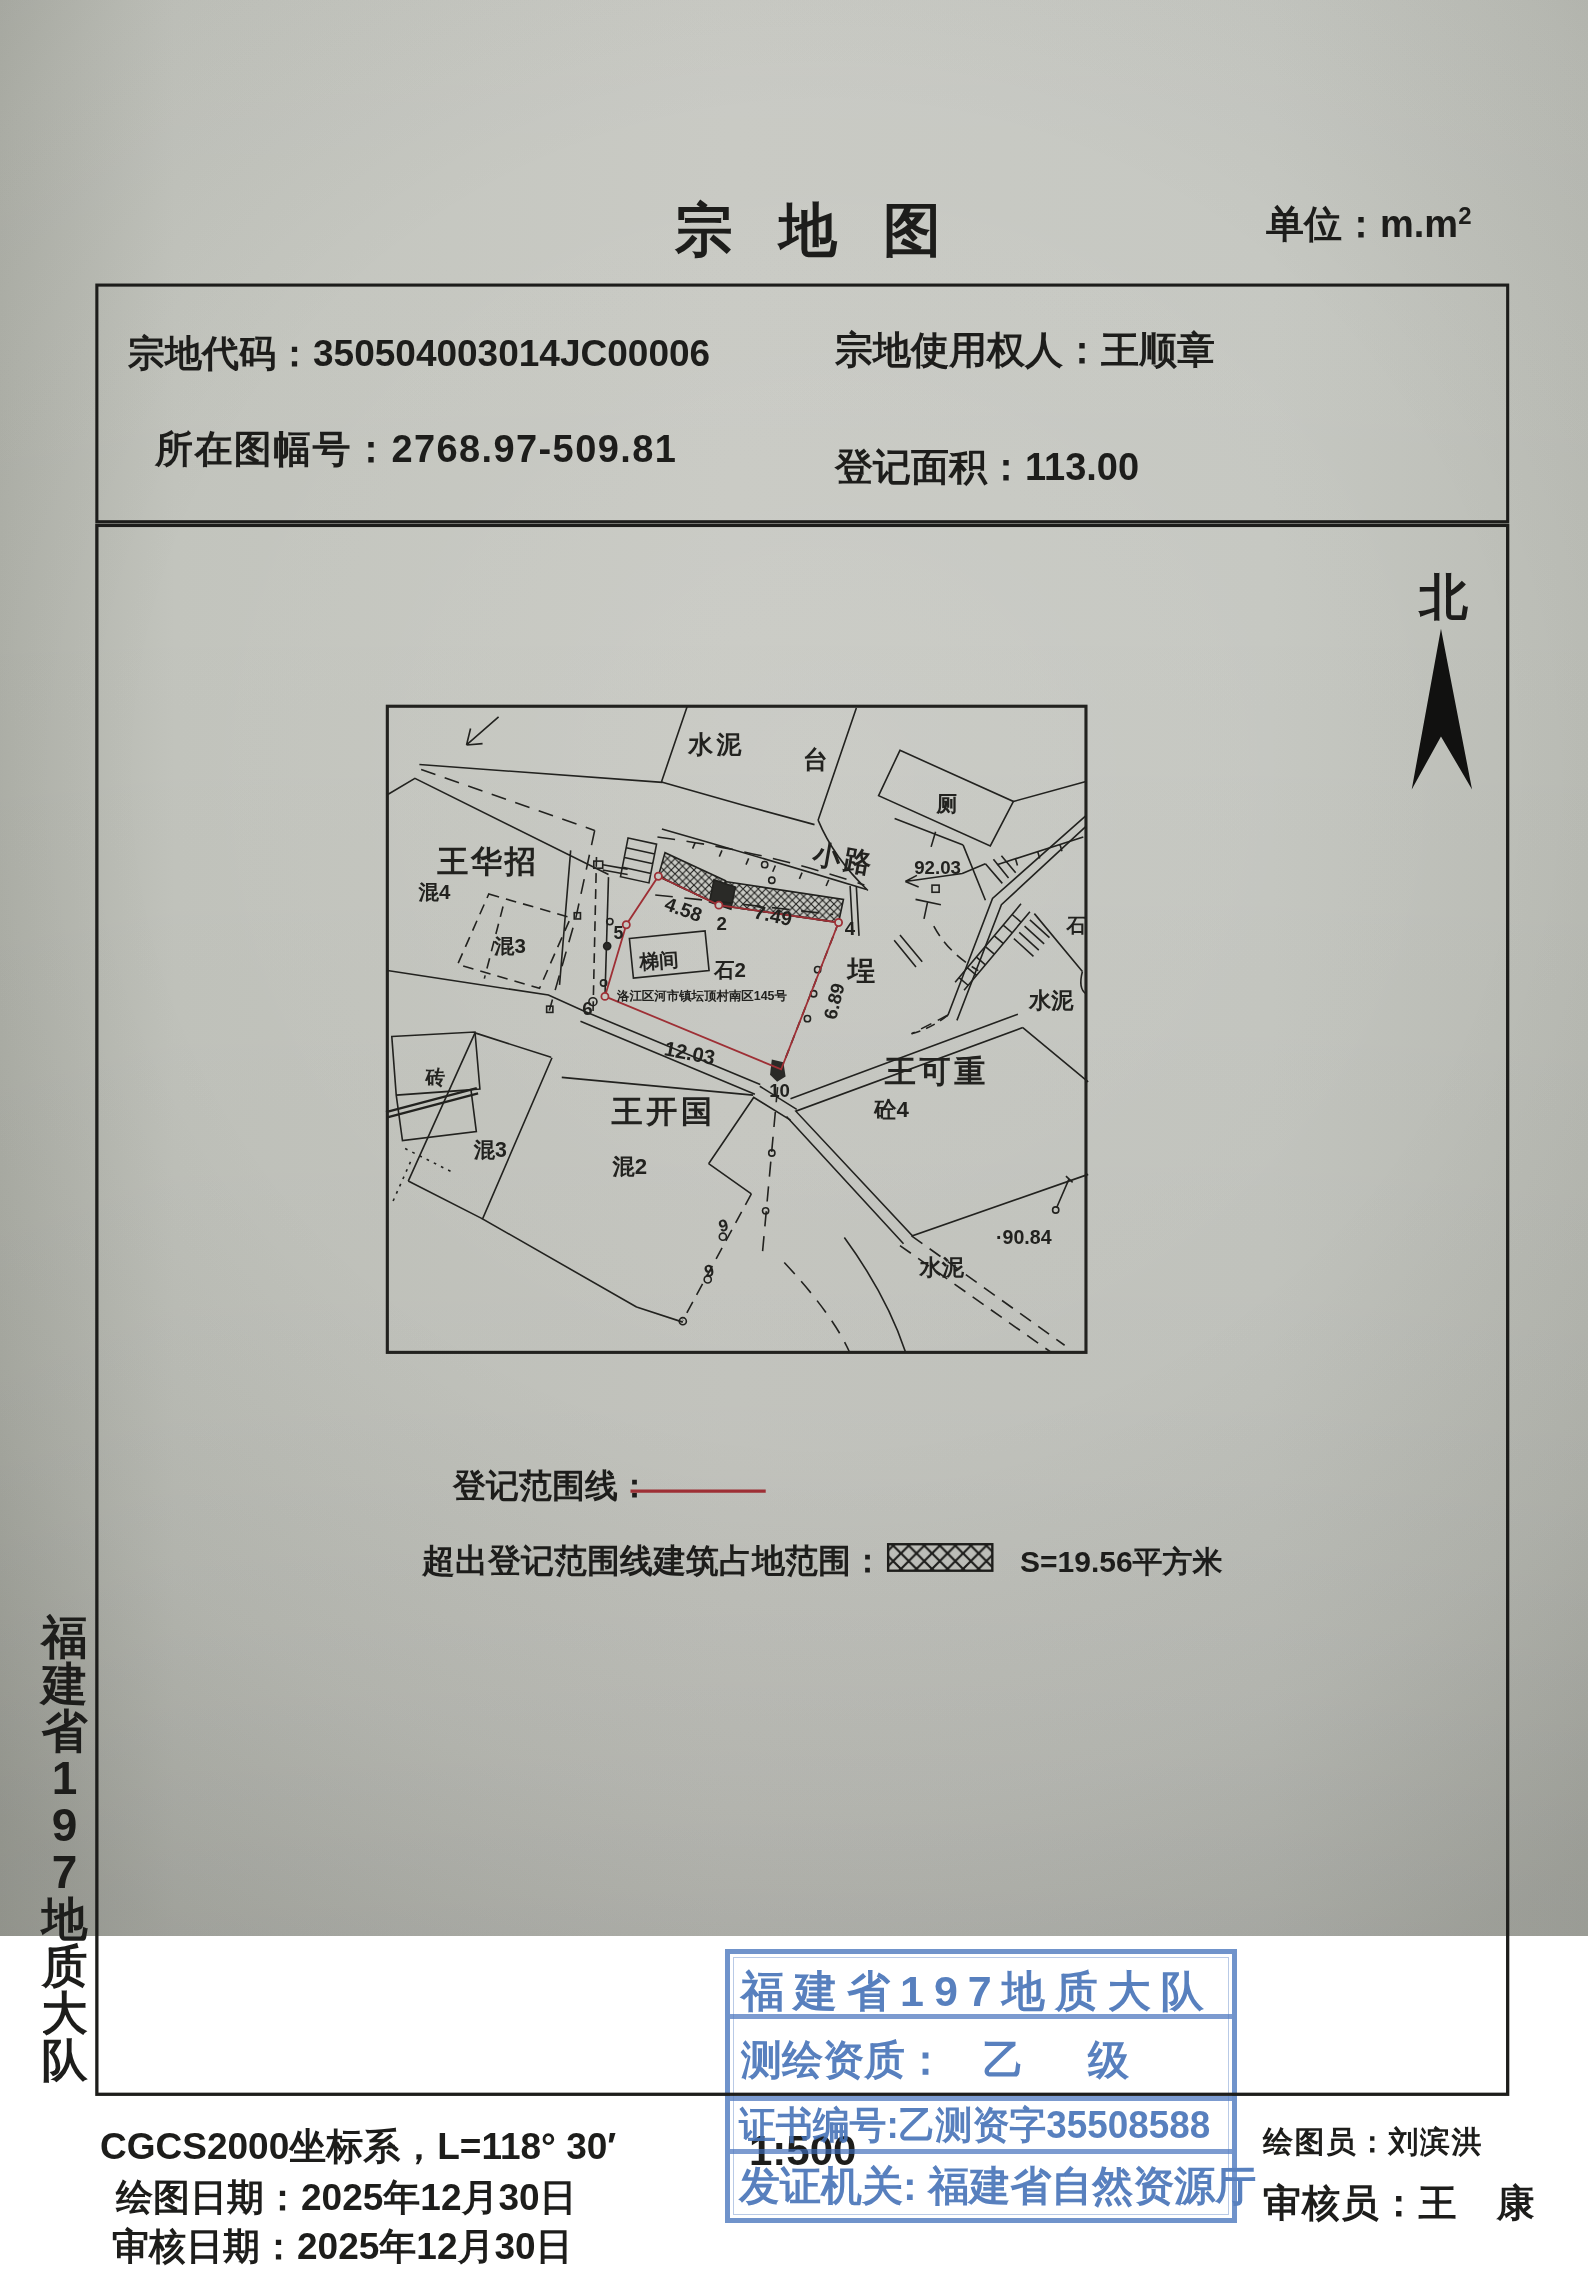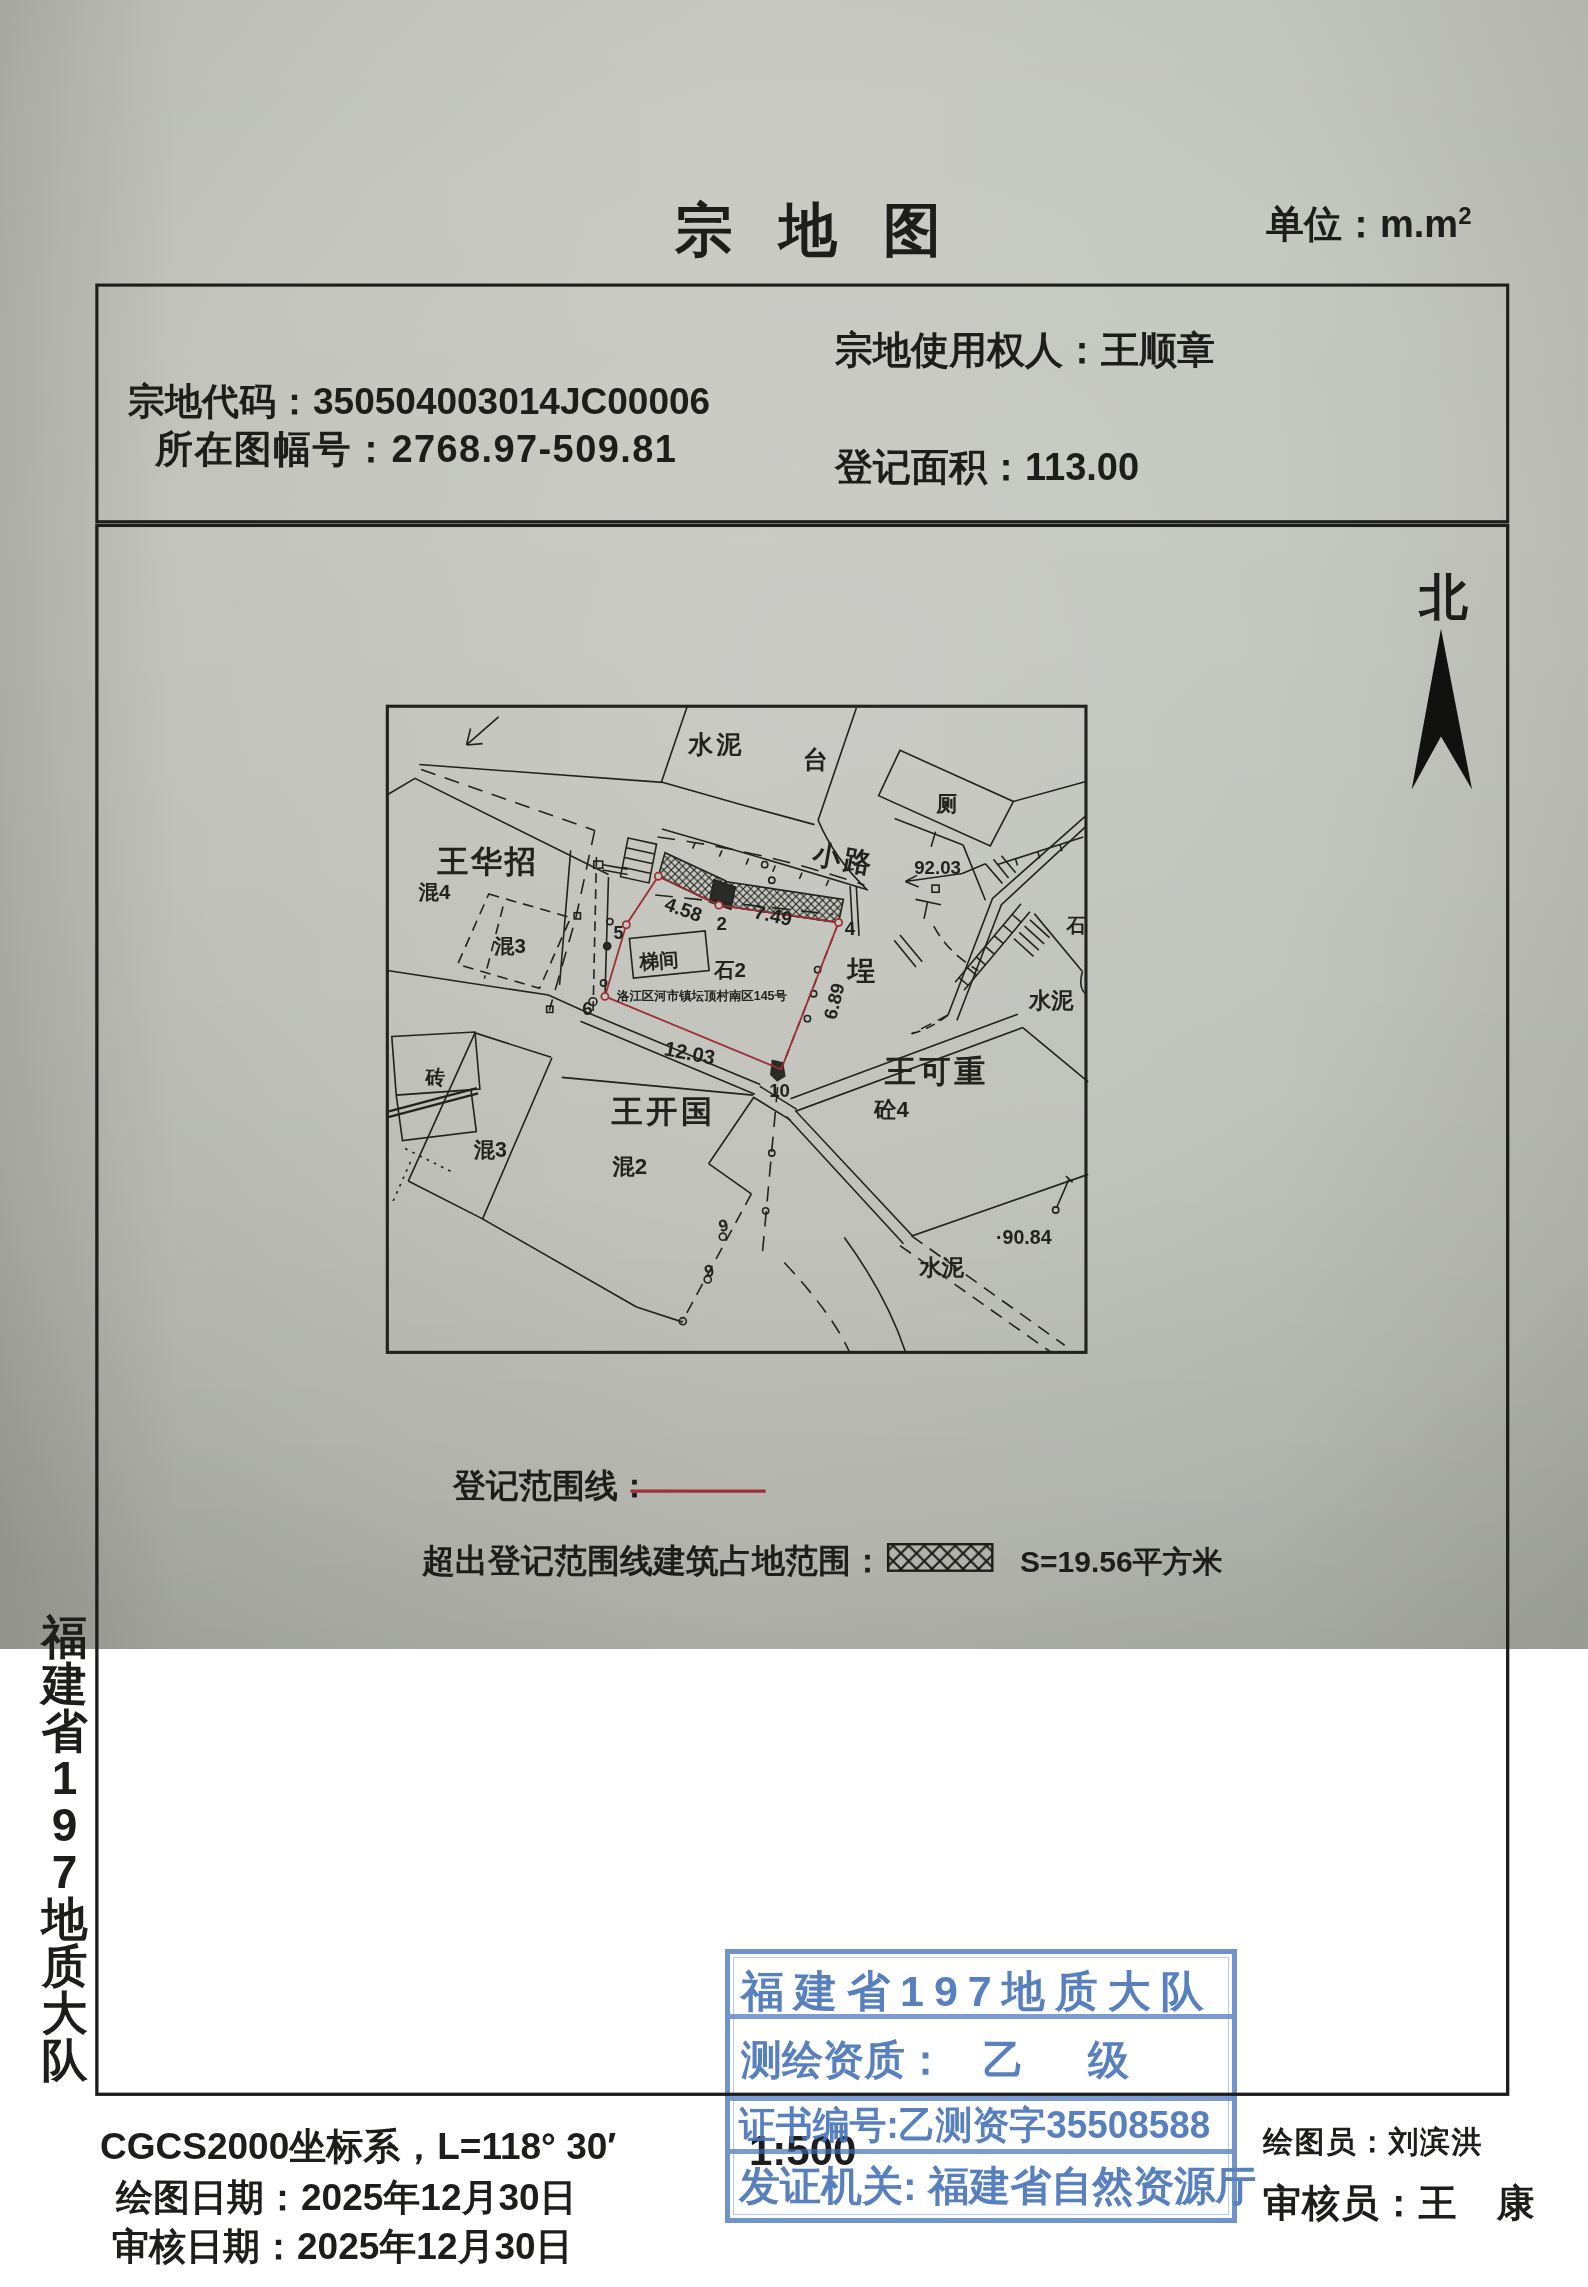--- a/index.html
+++ b/index.html
@@ -1,34 +1,34 @@
 <!DOCTYPE html>
 <html style="font-size:14.6px"><head>
 <meta charset="utf-8">
 <style>
 html,body{margin:0;padding:0;}
 body{width:1589px;height:2288px;overflow:hidden;font-family:"Liberation Sans",sans-serif;}
-#page{position:absolute;left:0;top:0;width:1589px;height:1649px;
+#page{position:absolute;left:0;top:0;width:1589px;height:1936px;
 background:
 radial-gradient(ellipse 85% 68% at 52% 40%, rgba(255,255,255,0.07) 0%, rgba(255,255,255,0.0) 50%, rgba(20,20,14,0.05) 78%, rgba(20,20,14,0.13) 100%),
 linear-gradient(to bottom, rgba(255,255,255,0.03) 0%, rgba(0,0,0,0.0) 30%, rgba(0,0,0,0.03) 72%, rgba(0,0,0,0.07) 100%),
 linear-gradient(to right, #b0b2aa 0%, #c2c4bd 11%, #c8c9c3 46%, #c5c7c1 80%, #bbbdb6 100%);
 }
 .t{position:absolute;color:#1d1d1b;white-space:nowrap;font-weight:bold;}
 .blue{color:#4673b8;}
 </style>
 </head>
 <body>
 <div id="page">
 
 <div class="t" style="left:675px;top:192px;font-size:58px;letter-spacing:46px;">宗地图</div>
 
 <div class="t" style="left:1266px;top:199px;font-size:38px;">单位：m.m<span style="font-size:24px;vertical-align:12.8px;">2</span></div>
 
-<div class="t" style="left:128px;top:329px;font-size:37px;margin-top:48px;">宗地代码：350504003014JC00006</div>
+<div class="t" style="left:128px;top:329px;font-size:37px;">宗地代码：350504003014JC00006</div>
 
 <div class="t" style="left:835px;top:325px;font-size:38px;">宗地使用权人：王顺章</div>
 
 <div class="t" style="left:128px;top:424px;font-size:38px;letter-spacing:1.4px;margin-left:27px;">所在图幅号：2768.97-509.81</div>
 
 <div class="t" style="left:835px;top:442px;font-size:38px;text-align:right;">登记面积：113.00</div>
 
 <div class="t" style="left:1419px;top:565px;font-size:49px;">北</div>
 
 <div class="t" style="left:426px;top:1464px;font-size:33px;margin-left:27px;">登记范围线：</div>

